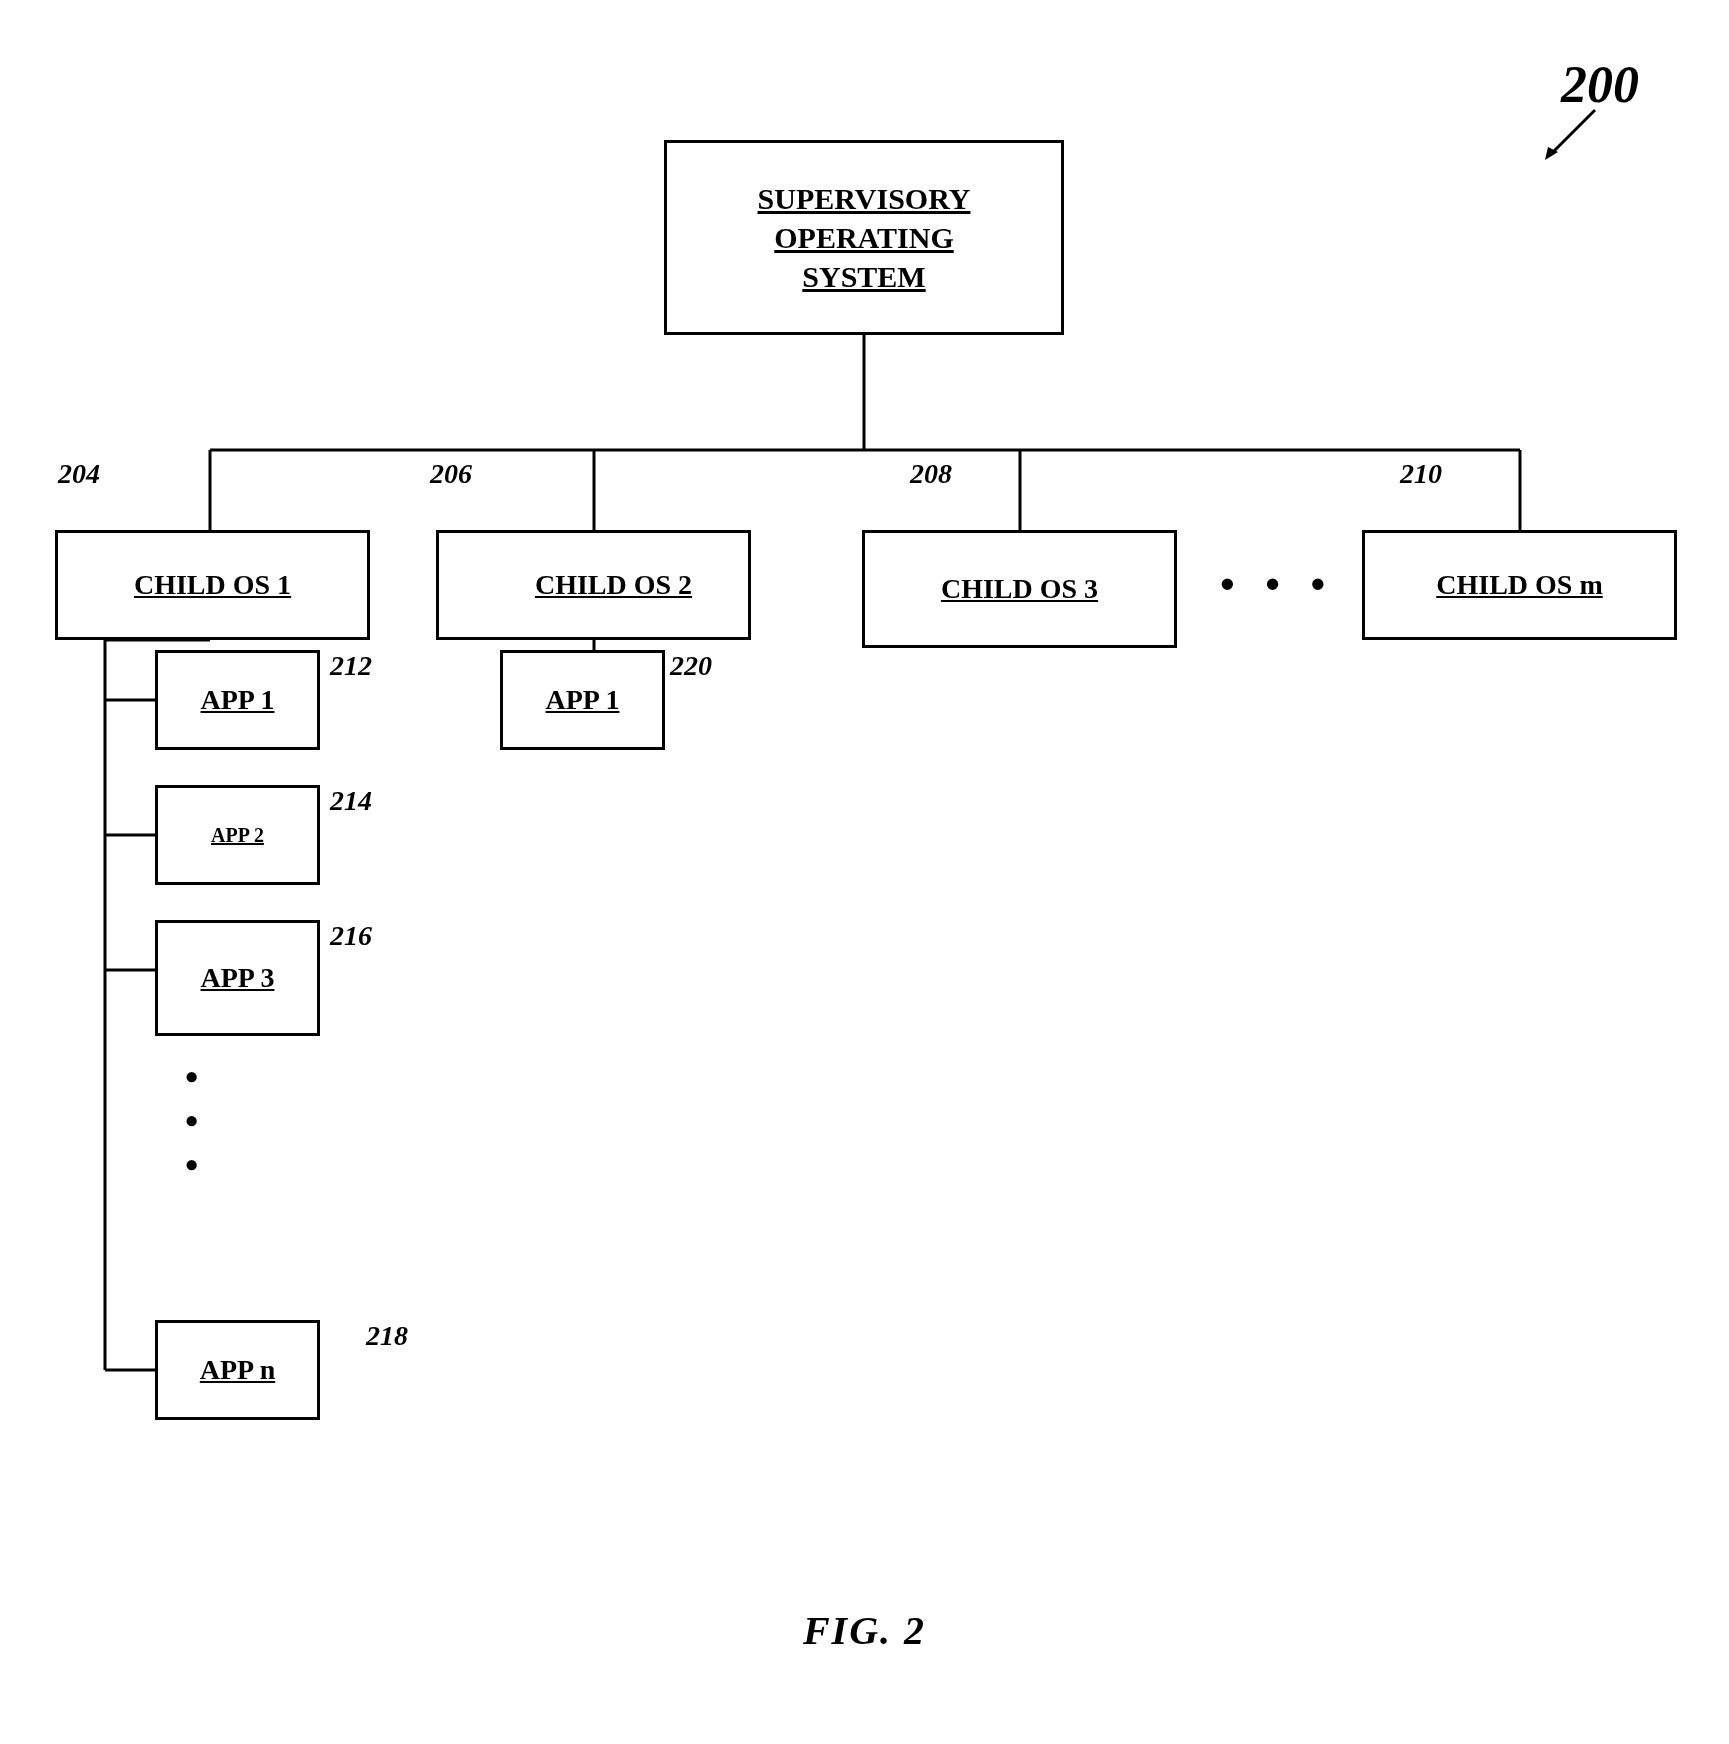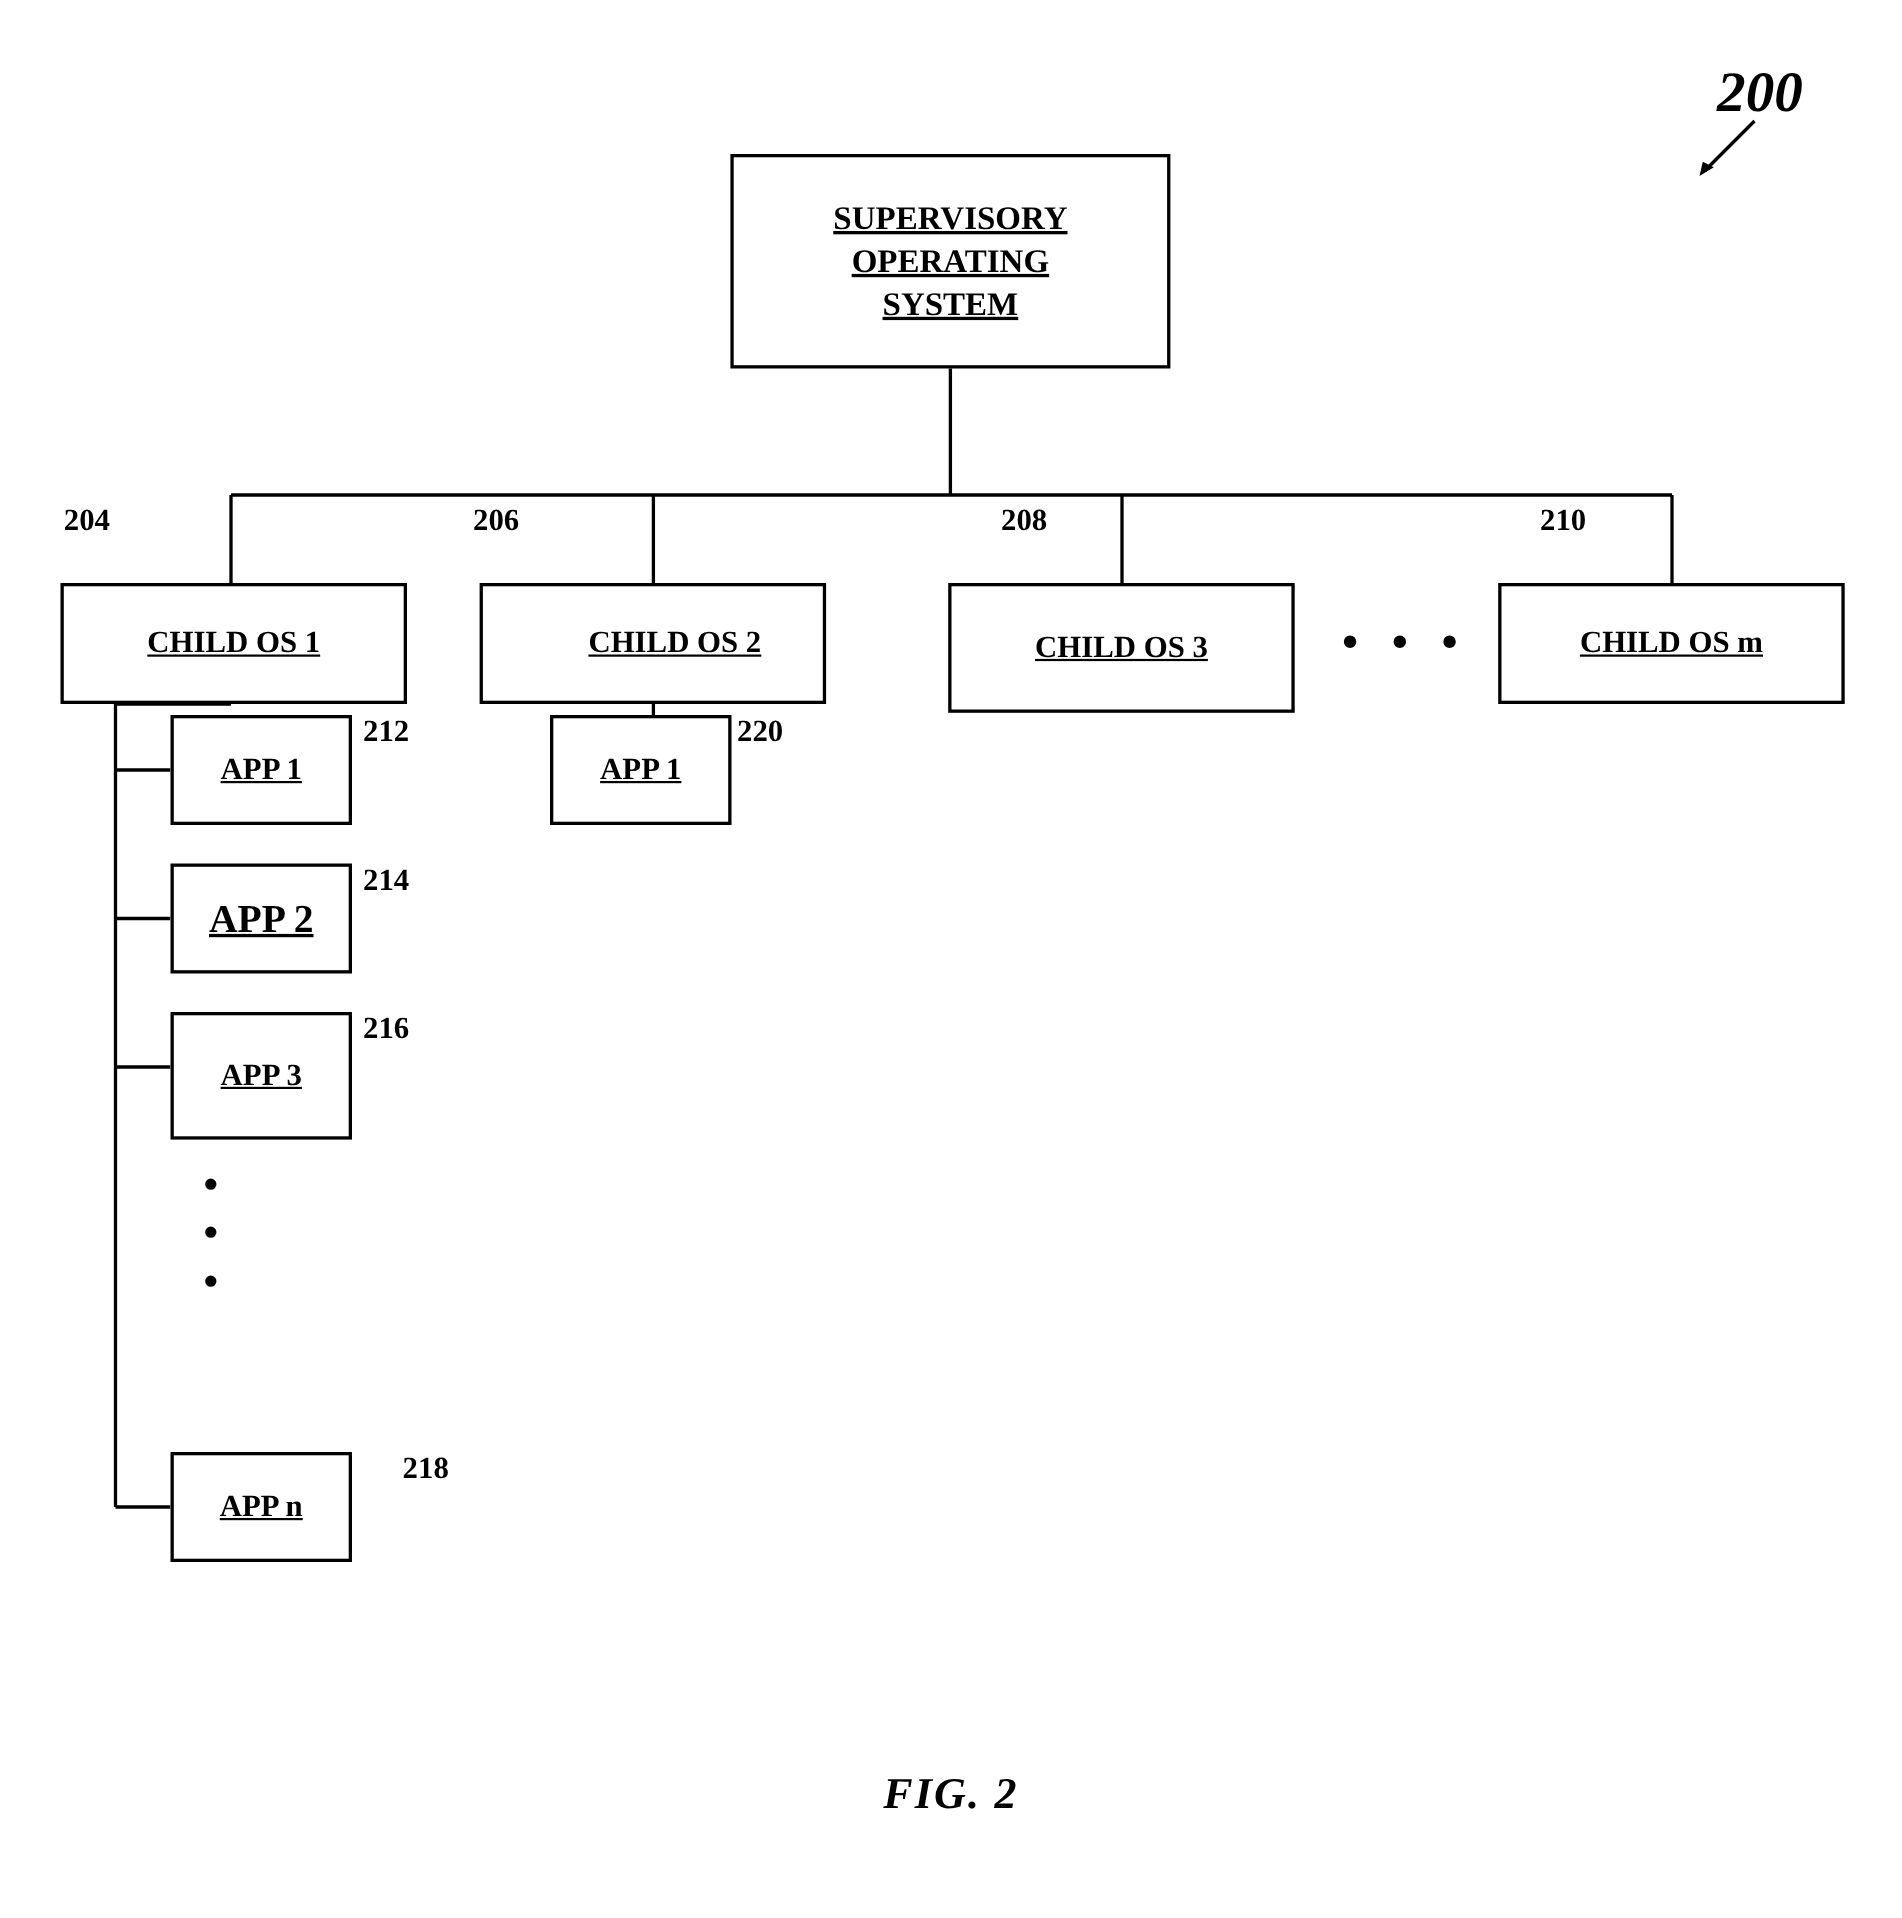--- a/index.html
+++ b/index.html
@@ -53,20 +53,21 @@
       font-size: 28px;
       font-weight: bold;
       line-height: 1.3;
       text-decoration: underline;
     }
 
     
     .ref-label {
       position: absolute;
       font-size: 28px;
+      font-style: italic;
       font-weight: bold;
     }
 
     
     .lines-svg {
       position: absolute;
       top: 0; left: 0;
       width: 1729px;
       height: 1744px;
       pointer-events: none;
@@ -150,21 +151,21 @@
   <div class="box" style="left:1362px; top:530px; width:315px; height:110px;">
     <span>CHILD OS m</span>
   </div>
 
   <div class="ref-label" style="top:650px; left:330px;">212</div>
   <div class="box" style="left:155px; top:650px; width:165px; height:100px; font-size:28px;">
     <span>APP 1</span>
   </div>
 
   <div class="ref-label" style="top:785px; left:330px;">214</div>
-  <div class="box" style="left:155px; top:785px; width:165px; height:100px; font-size:36px;">
+  <div class="box" style="left:155px; top:785px; width:165px; height:100px; font-size:20px;">
     <span>APP 2</span>
   </div>
 
   <div class="ref-label" style="top:920px; left:330px;">216</div>
   <div class="box" style="left:155px; top:920px; width:165px; height:116px; font-size:28px;">
     <span>APP 3</span>
   </div>
 
   <div class="dots-label" style="top:1055px; left:185px; font-size:38px; flex-direction:column; display:flex; letter-spacing:0;">
     <span>•</span>

